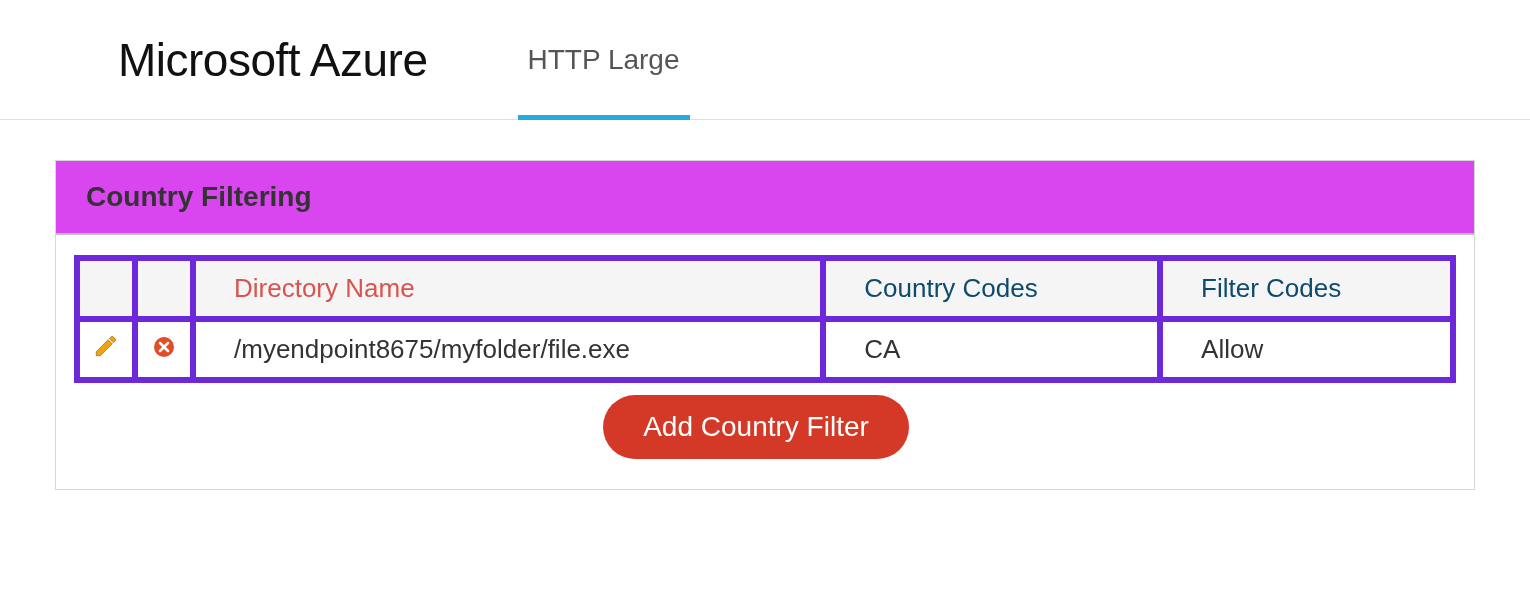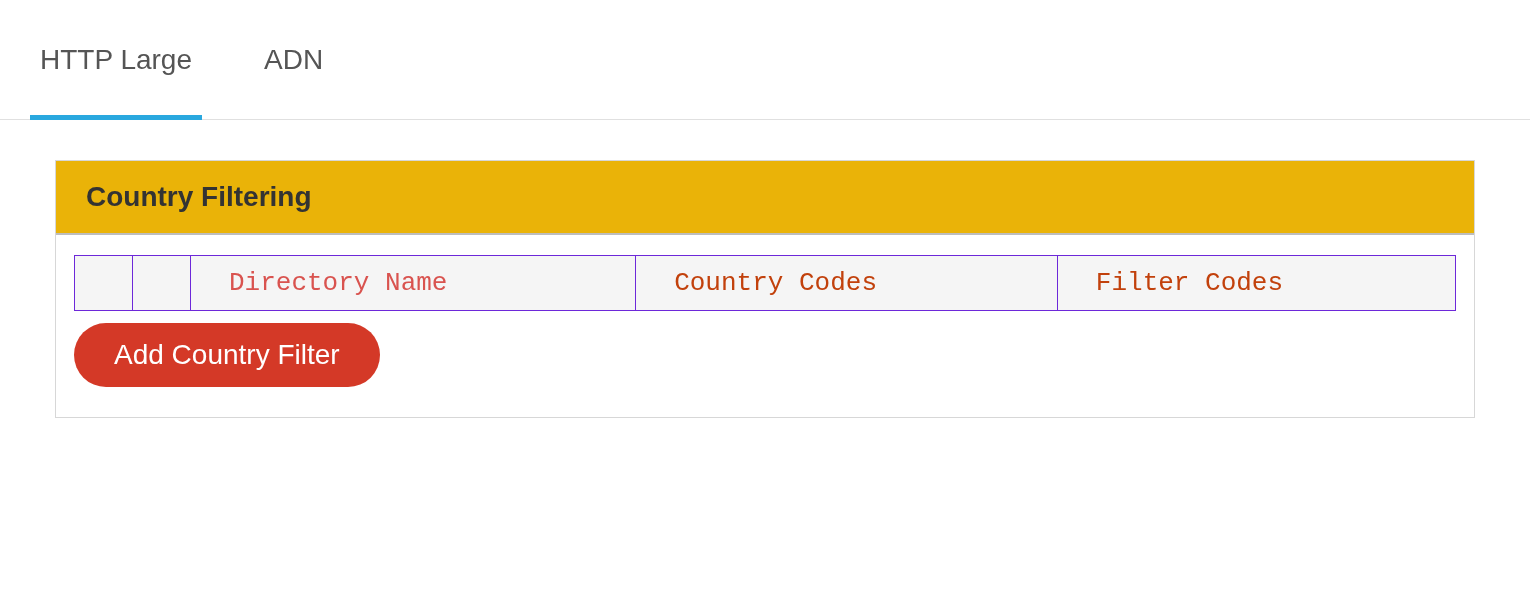--- a/index.html
+++ b/index.html
@@ -46,93 +46,112 @@
       position: absolute;
       left: 0; right: 0; bottom: -1px;
       height: 5px;
       background: #29a8df;
     }
     .panel {
       margin: 40px 55px 0 55px;
       border: 1px solid #d7d7d7;
     }
     .panel-header {
-      background: #eab308;
+      background: #d946ef;
       padding: 20px 30px;
       font-size: 28px;
       font-weight: 700;
       color: #333;
       border-bottom: 2px solid #bdbdbd;
     }
     .panel-body {
       padding: 20px 18px 30px 18px;
     }
     table {
       width: 100%;
       border-collapse: collapse;
     }
     th, td {
-      border: 1px solid #6d28d9;
+      border: 6px solid #6d28d9;
       padding: 12px 38px;
       text-align: left;
       font-size: 26px;
       font-weight: 400;
-      font-family: Liberation Mono, monospace;
     }
-    th { background: #f5f5f5; color: #c2410c; }
+    th { background: #f5f5f5; color: #0c4a6e; }
     th.sort-col { color: #d9534f; }
     td.icon-cell, th.icon-cell {
       width: 58px;
       padding: 6px;
       text-align: center;
     }
     tr:nth-child(even) td { background: #f9f9f9; }
     .edit-icon, .delete-icon {
       display: inline-block;
       vertical-align: middle;
     }
     .btn-row {
       display: flex;
-      justify-content: flex-start;
+      justify-content: center;
       margin-top: 12px;
       padding-right: 18px;
     }
     .add-btn {
       background: #d43927;
       color: #fff;
       border: none;
       border-radius: 36px;
       padding: 16px 40px;
       font-size: 28px;
       cursor: pointer;
     }
   </style>
 </head>
 <body>
 
 <div class="header">
+  <div class="logo">Microsoft Azure</div>
   <div class="tabs">
     <div class="tab active">HTTP Large</div>
-    <div class="tab">ADN</div>
   </div>
 </div>
 
 <div class="panel">
   <div class="panel-header">Country Filtering</div>
   <div class="panel-body">
     <table>
       <thead>
         <tr>
           <th class="icon-cell"></th>
           <th class="icon-cell"></th>
           <th class="sort-col">Directory Name</th>
           <th>Country Codes</th>
           <th>Filter Codes</th>
         </tr>
       </thead>
       <tbody>
+        <tr>
+          <td class="icon-cell">
+            <span class="edit-icon">
+              <svg width="26" height="26" viewBox="0 0 24 24">
+                  <path d="M3 17.25V21h3.75L17.81 9.94l-3.75-3.75L3 17.25zM20.71 7.04a1 1 0 0 0 0-1.41l-2.34-2.34a1 1 0 0 0-1.41 0l-1.83 1.83 3.75 3.75 1.83-1.83z" fill="#f0a30a" stroke="#7a4a00" stroke-width="0.5"></path>
+                </svg>
+            </span>
+          </td>
+          <td class="icon-cell">
+            <span class="delete-icon">
+              <svg width="24" height="24" viewBox="0 0 24 24">
+                  <circle cx="12" cy="12" r="10" fill="#e34c26"></circle>
+                  <path d="M8 8l8 8M16 8l-8 8" stroke="#fff" stroke-width="2.5" stroke-linecap="round"></path>
+                </svg>
+            </span>
+          </td>
+          <td>/myendpoint8675/myfolder/file.exe</td>
+          <td>CA</td>
+          <td>Allow</td>
+        </tr>
       </tbody>
     </table>
     <div class="btn-row">
       <button class="add-btn">Add Country Filter</button>
     </div>
   </div>
 </div>
 
 </body></html>

